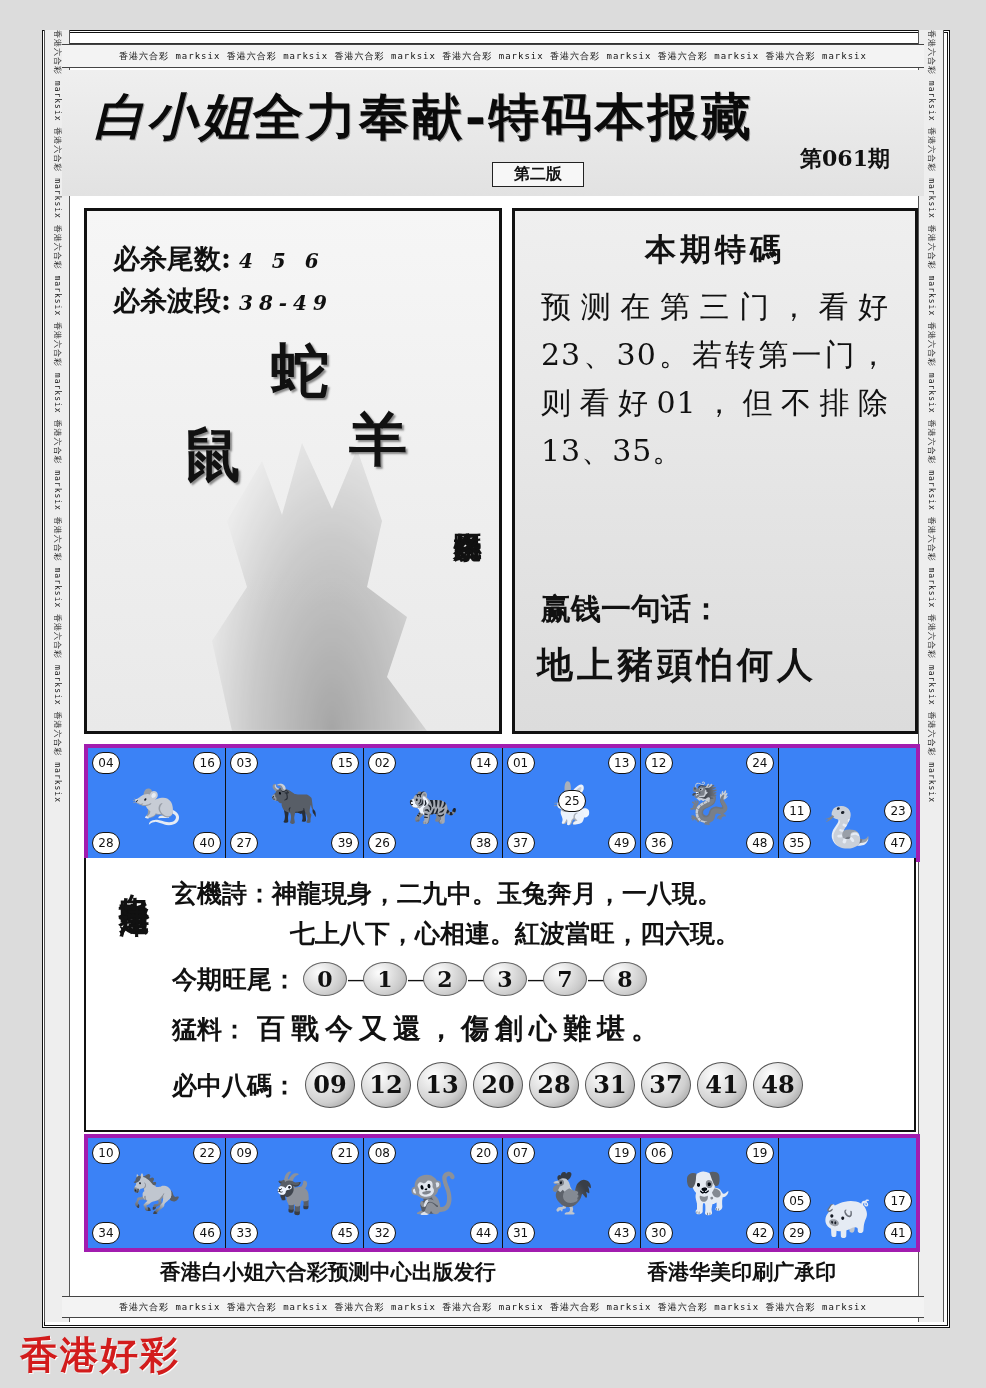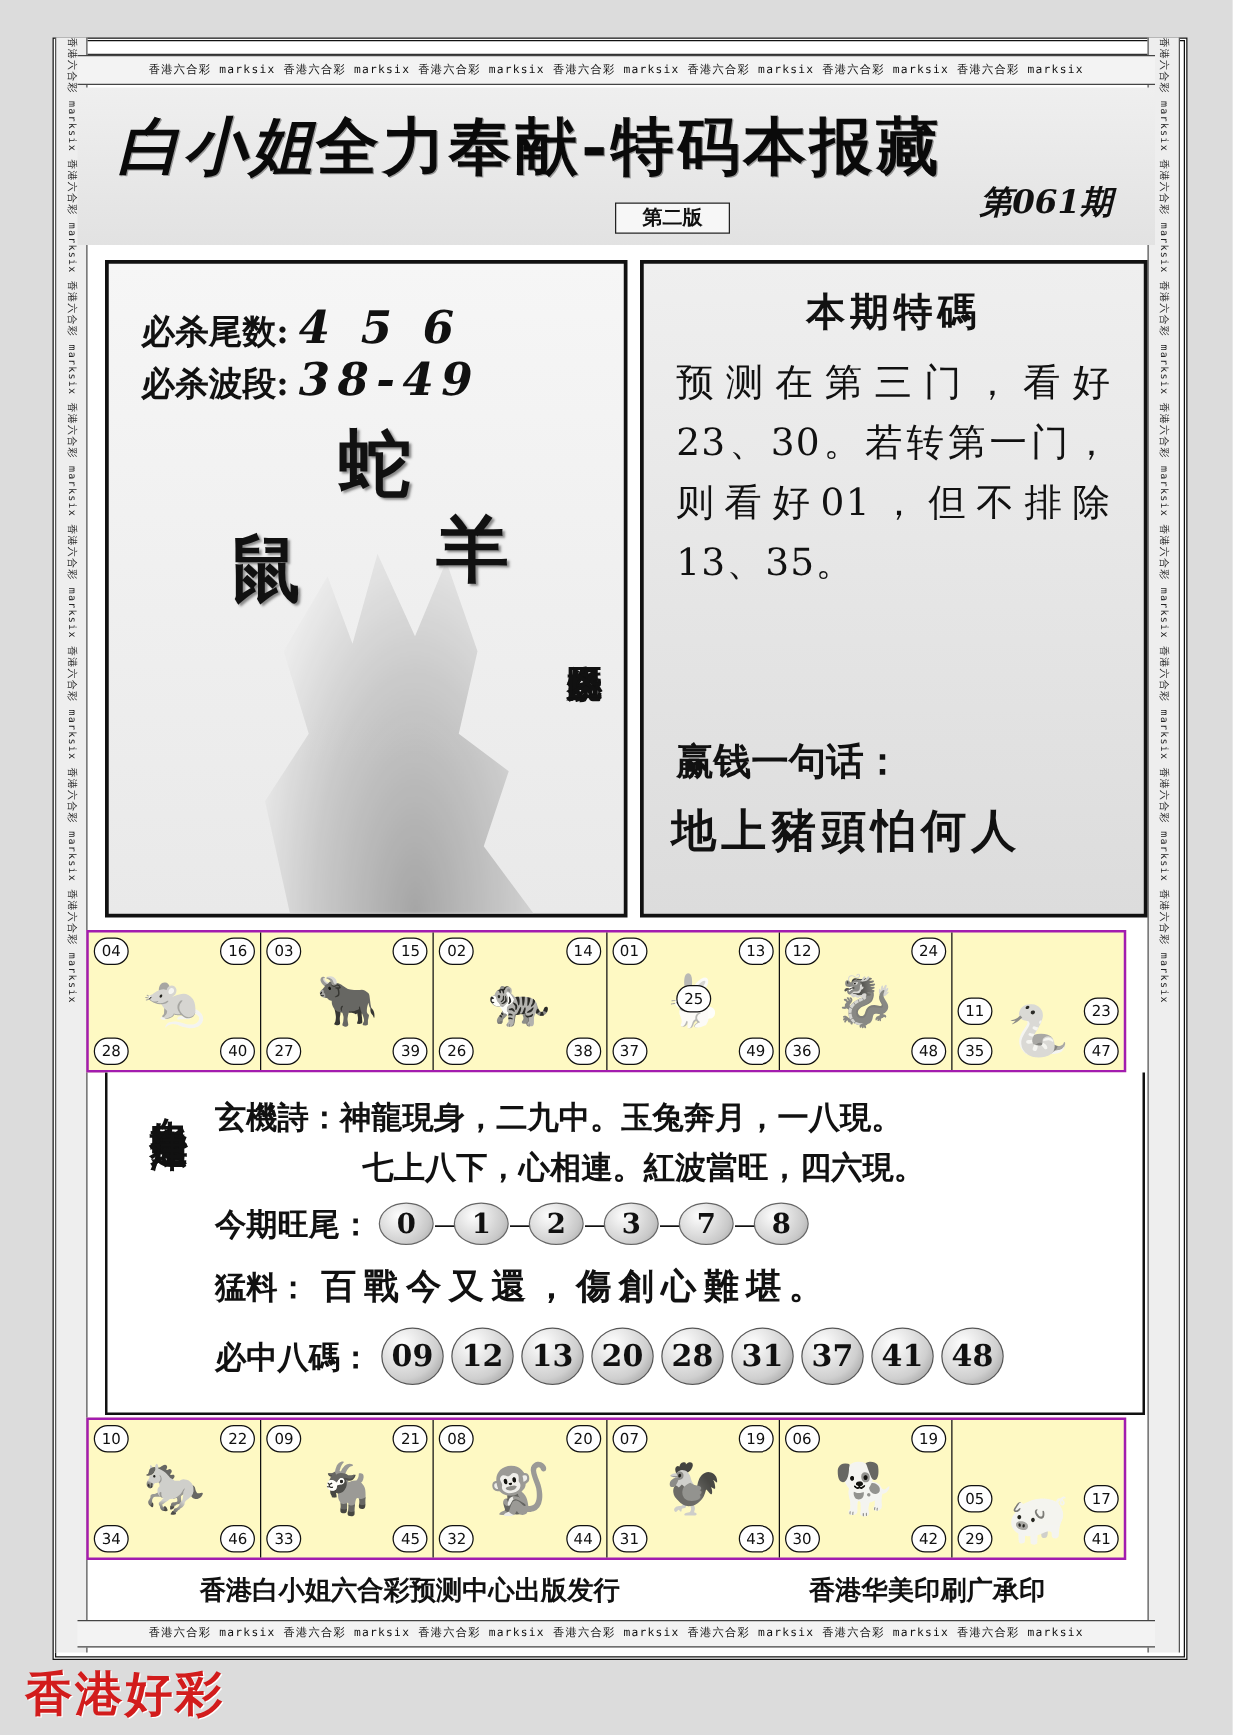--- a/index.html
+++ b/index.html
@@ -63,23 +63,22 @@
     font-size:50px;font-weight:bold;letter-spacing:3px;color:#0a0a0a;
     font-family:"DejaVu Serif","Liberation Serif",serif;
     text-shadow:1px 1px 0 #999;
     white-space:nowrap;
   }
   .mh-title .mh-name{
     font-family:"DejaVu Serif","Liberation Serif",serif;
     font-style:italic;
   }
   .mh-issue{
-    position:absolute;right:34px;top:74px;font-size:26px;font-weight:bold;color:#111;
-    font-family:"DejaVu Serif","Liberation Serif",serif;
-    font-style:italic;
+    position:absolute;right:34px;top:74px;font-size:22px;font-weight:bold;color:#111;
+    font-family:"DejaVu Serif","Liberation Serif",serif;
   }
   .mh-edition{
     position:absolute;left:430px;top:92px;font-size:16px;font-weight:bold;color:#111;
     border:1px solid #222;padding:1px 21px;background:#f7f7f7;
     font-family:"DejaVu Serif","Liberation Serif",serif;
   }
 
   
   .boxL{
     position:absolute;left:84px;top:208px;width:412px;height:520px;
@@ -89,21 +88,21 @@
   .boxR{
     position:absolute;left:512px;top:208px;width:400px;height:520px;
     border:3px solid #111;background:linear-gradient(#efefef,#dcdcdc);
     overflow:hidden;
   }
 
   .kill-line{
     position:absolute;left:26px;font-size:27px;font-weight:bold;color:#111;
     font-family:"DejaVu Serif","Liberation Serif",serif;white-space:nowrap;
   }
-  .kill-line .val{font-style:italic;font-size:36px;letter-spacing:6px;margin-left:8px;text-align:right;}
+  .kill-line .val{font-style:italic;font-size:20px;letter-spacing:6px;margin-left:8px;text-align:right;}
   .kill-1{top:30px;}
   .kill-2{top:72px;}
 
   .zodiac{
     position:absolute;font-size:58px;font-weight:bold;color:#111;
     font-family:"DejaVu Serif","Liberation Serif",serif;
     text-shadow:2px 2px 2px #888;
   }
   .z-snake{left:184px;top:122px;}
   .z-goat{left:262px;top:190px;}
@@ -139,22 +138,22 @@
     font-family:"DejaVu Serif","Liberation Serif",serif;
   }
   .rbox-win{
     position:absolute;top:430px;left:22px;width:356px;
     font-size:36px;font-weight:bold;color:#111;letter-spacing:4px;
     font-family:"DejaVu Serif","Liberation Serif",serif;
   }
 
   
   .grid{
-    position:absolute;left:69px;width:828px;height:110px;
-    border:2px solid #a21caf;display:flex;background:#fef9c3;
+    position:absolute;left:84px;width:828px;height:110px;
+    border:4px solid #a21caf;display:flex;background:#3b82f6;
   }
   .grid.top{top:744px;}
   .grid.bottom{top:1134px;}
   .cell{flex:1;position:relative;border-right:1px solid #111;}
   .cell:last-child{border-right:none;margin-top:48px;}
   .num{
     position:absolute;width:26px;height:20px;border:1px solid #111;border-radius:11px;
     font-size:12px;line-height:20px;text-align:center;color:#111;background:#fff;
     font-family:"DejaVu Sans","Liberation Sans",sans-serif;
   }

